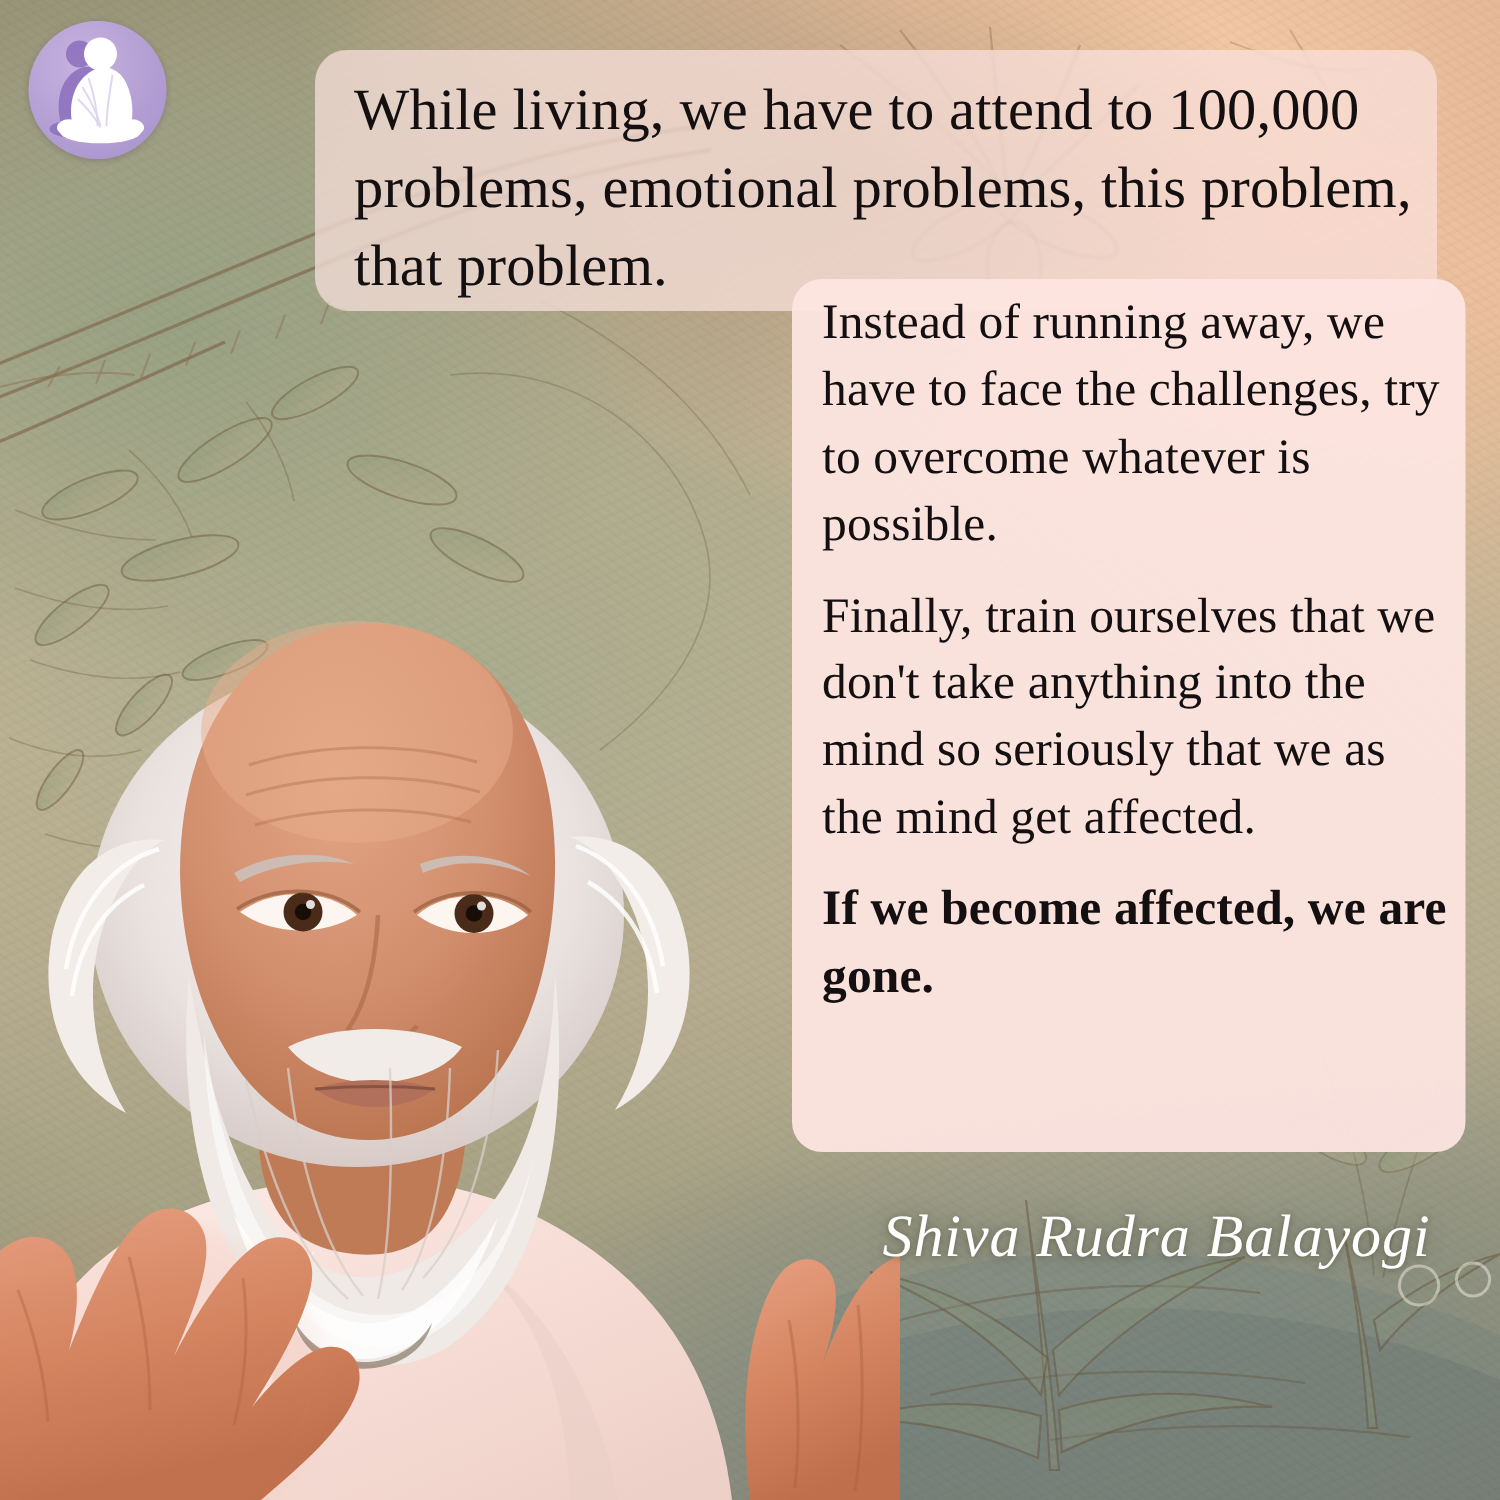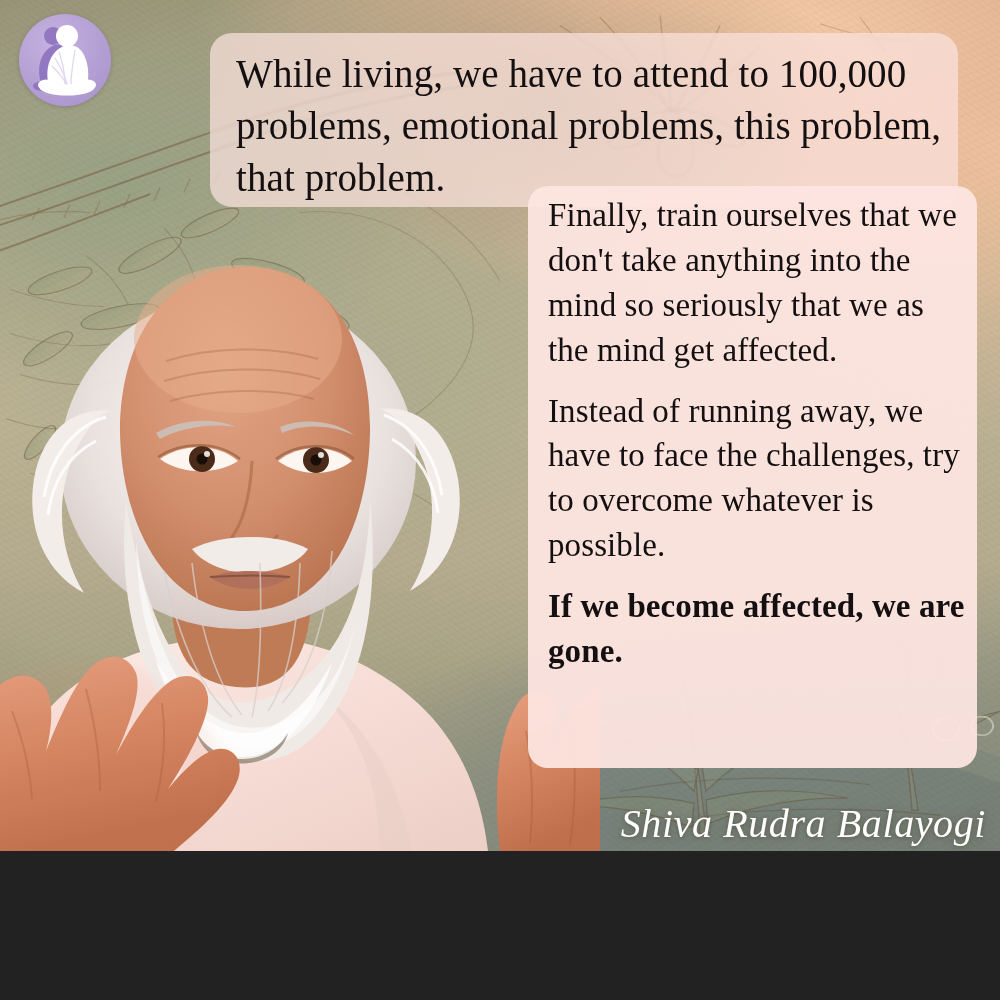--- a/index.html
+++ b/index.html
@@ -1,21 +1,21 @@
 <!DOCTYPE html>
 <html><head>
 <meta charset="utf-8">
 <title>Quote Card</title>
 <style>
   html,body{margin:0;padding:0;background:#222;}
   *{box-sizing:border-box;}
 
   .card{
     position:relative;
-    width:1000px;height:851px;
+    width:1000px;height:1000px;
     overflow:hidden;
     font-family:"Liberation Serif",serif;
     background:#b9b292;
   }
 
   
   .bg{position:absolute;inset:0;}
 
   .bg-base{
     position:absolute;inset:0;
@@ -81,21 +81,21 @@
     position:absolute;left:548px;top:193px;width:418px;
     color:#141011;font-size:33px;line-height:1.36;letter-spacing:.1px;
   }
   .q-body p{margin:0 0 16px 0;}
   .q-body p:last-child{margin-bottom:0;font-weight:bold;}
 
   .attribution{
     position:absolute;left:556px;top:800px;width:430px;
     font-family:"Liberation Serif",serif;
     font-style:italic;font-size:40px;color:#ffffff;
-    letter-spacing:.6px;text-align:right;
+    letter-spacing:.6px;text-align:center;
     text-shadow:0 1px 4px rgba(70,60,40,.45), 0 0 14px rgba(90,78,55,.3);
     white-space:nowrap;
   }
 </style>
 </head>
 <body>
 
 <div class="card">
 
   <div class="bg">
@@ -339,20 +339,20 @@
       </g>
     </svg>
   </div>
 
   <div class="panel-top"></div>
   <div class="panel-main"></div>
 
   <div class="q-top">While living, we have to attend to 100,000 problems, emotional problems, this problem, that problem.</div>
 
   <div class="q-body">
+    <p>Instead of running away, we have to face the challenges, try to overcome whatever is possible.</p>
     <p>Finally, train ourselves that we don't take anything into the mind so seriously that we as the mind get affected.</p>
-    <p>Instead of running away, we have to face the challenges, try to overcome whatever is possible.</p>
     <p>If we become affected, we are gone.</p>
   </div>
 
   <div class="attribution">Shiva Rudra Balayogi</div>
 
 </div>
 
 </body></html>

